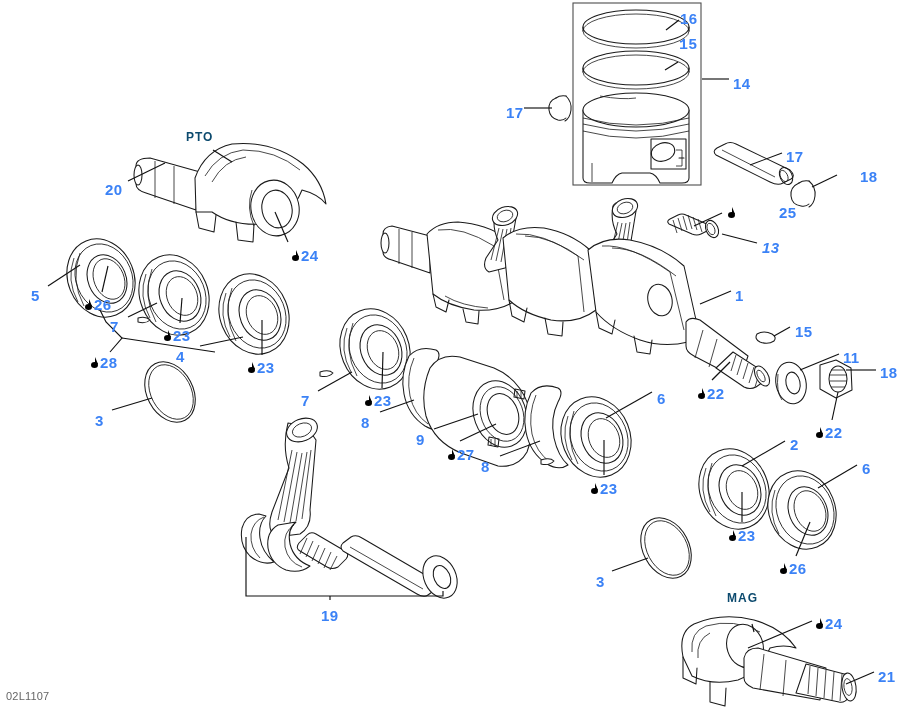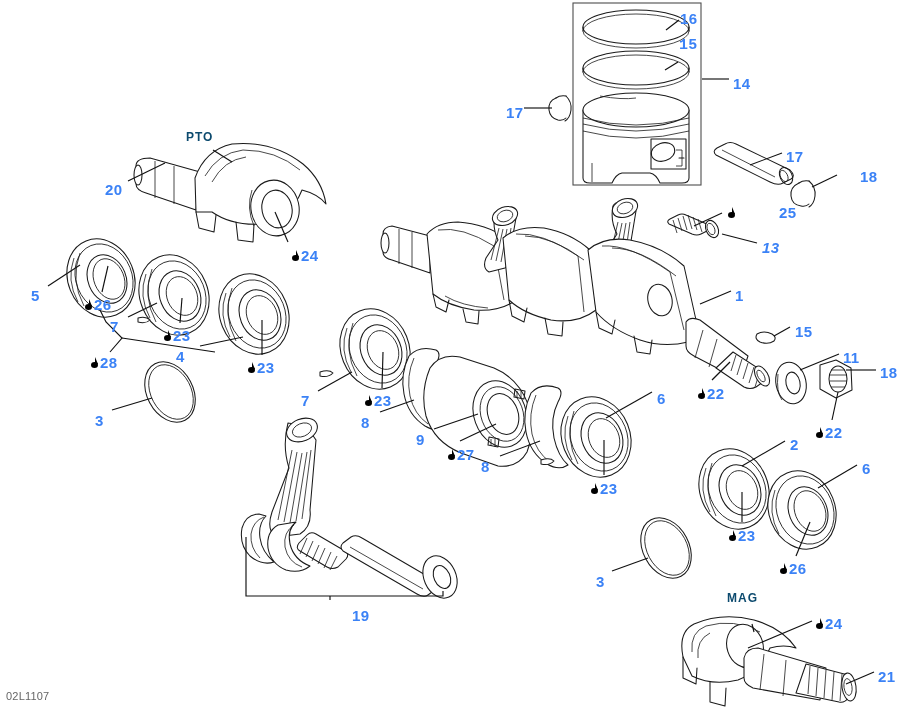--- a/index.html
+++ b/index.html
@@ -529,21 +529,21 @@
       </div>
       <div class="lbl lblflex" style="left: 506px; top: 105px;">
         <span>17</span>
       </div>
       <div class="lbl lblflex" style="left: 786px; top: 149px;">
         <span>17</span>
       </div>
       <div class="lbl lblflex" style="left: 840px; top: 169px; margin-left: 20px;">
         <span>18</span>
       </div>
-      <div class="lbl lblflex" style="left: 321px; top: 608px; margin-left: 31px;">
+      <div class="lbl lblflex" style="left: 321px; top: 608px;">
         <span>19</span>
       </div>
       <div class="lbl lblflex" style="left: 105px; top: 182px;">
         <span>20</span>
       </div>
       <div class="lbl lblflex" style="left: 878px; top: 669px;">
         <span>21</span>
       </div>
       <div class="lbl lblflex" style="left: 697px; top: 386px;">
         <span class="drop"></span>

